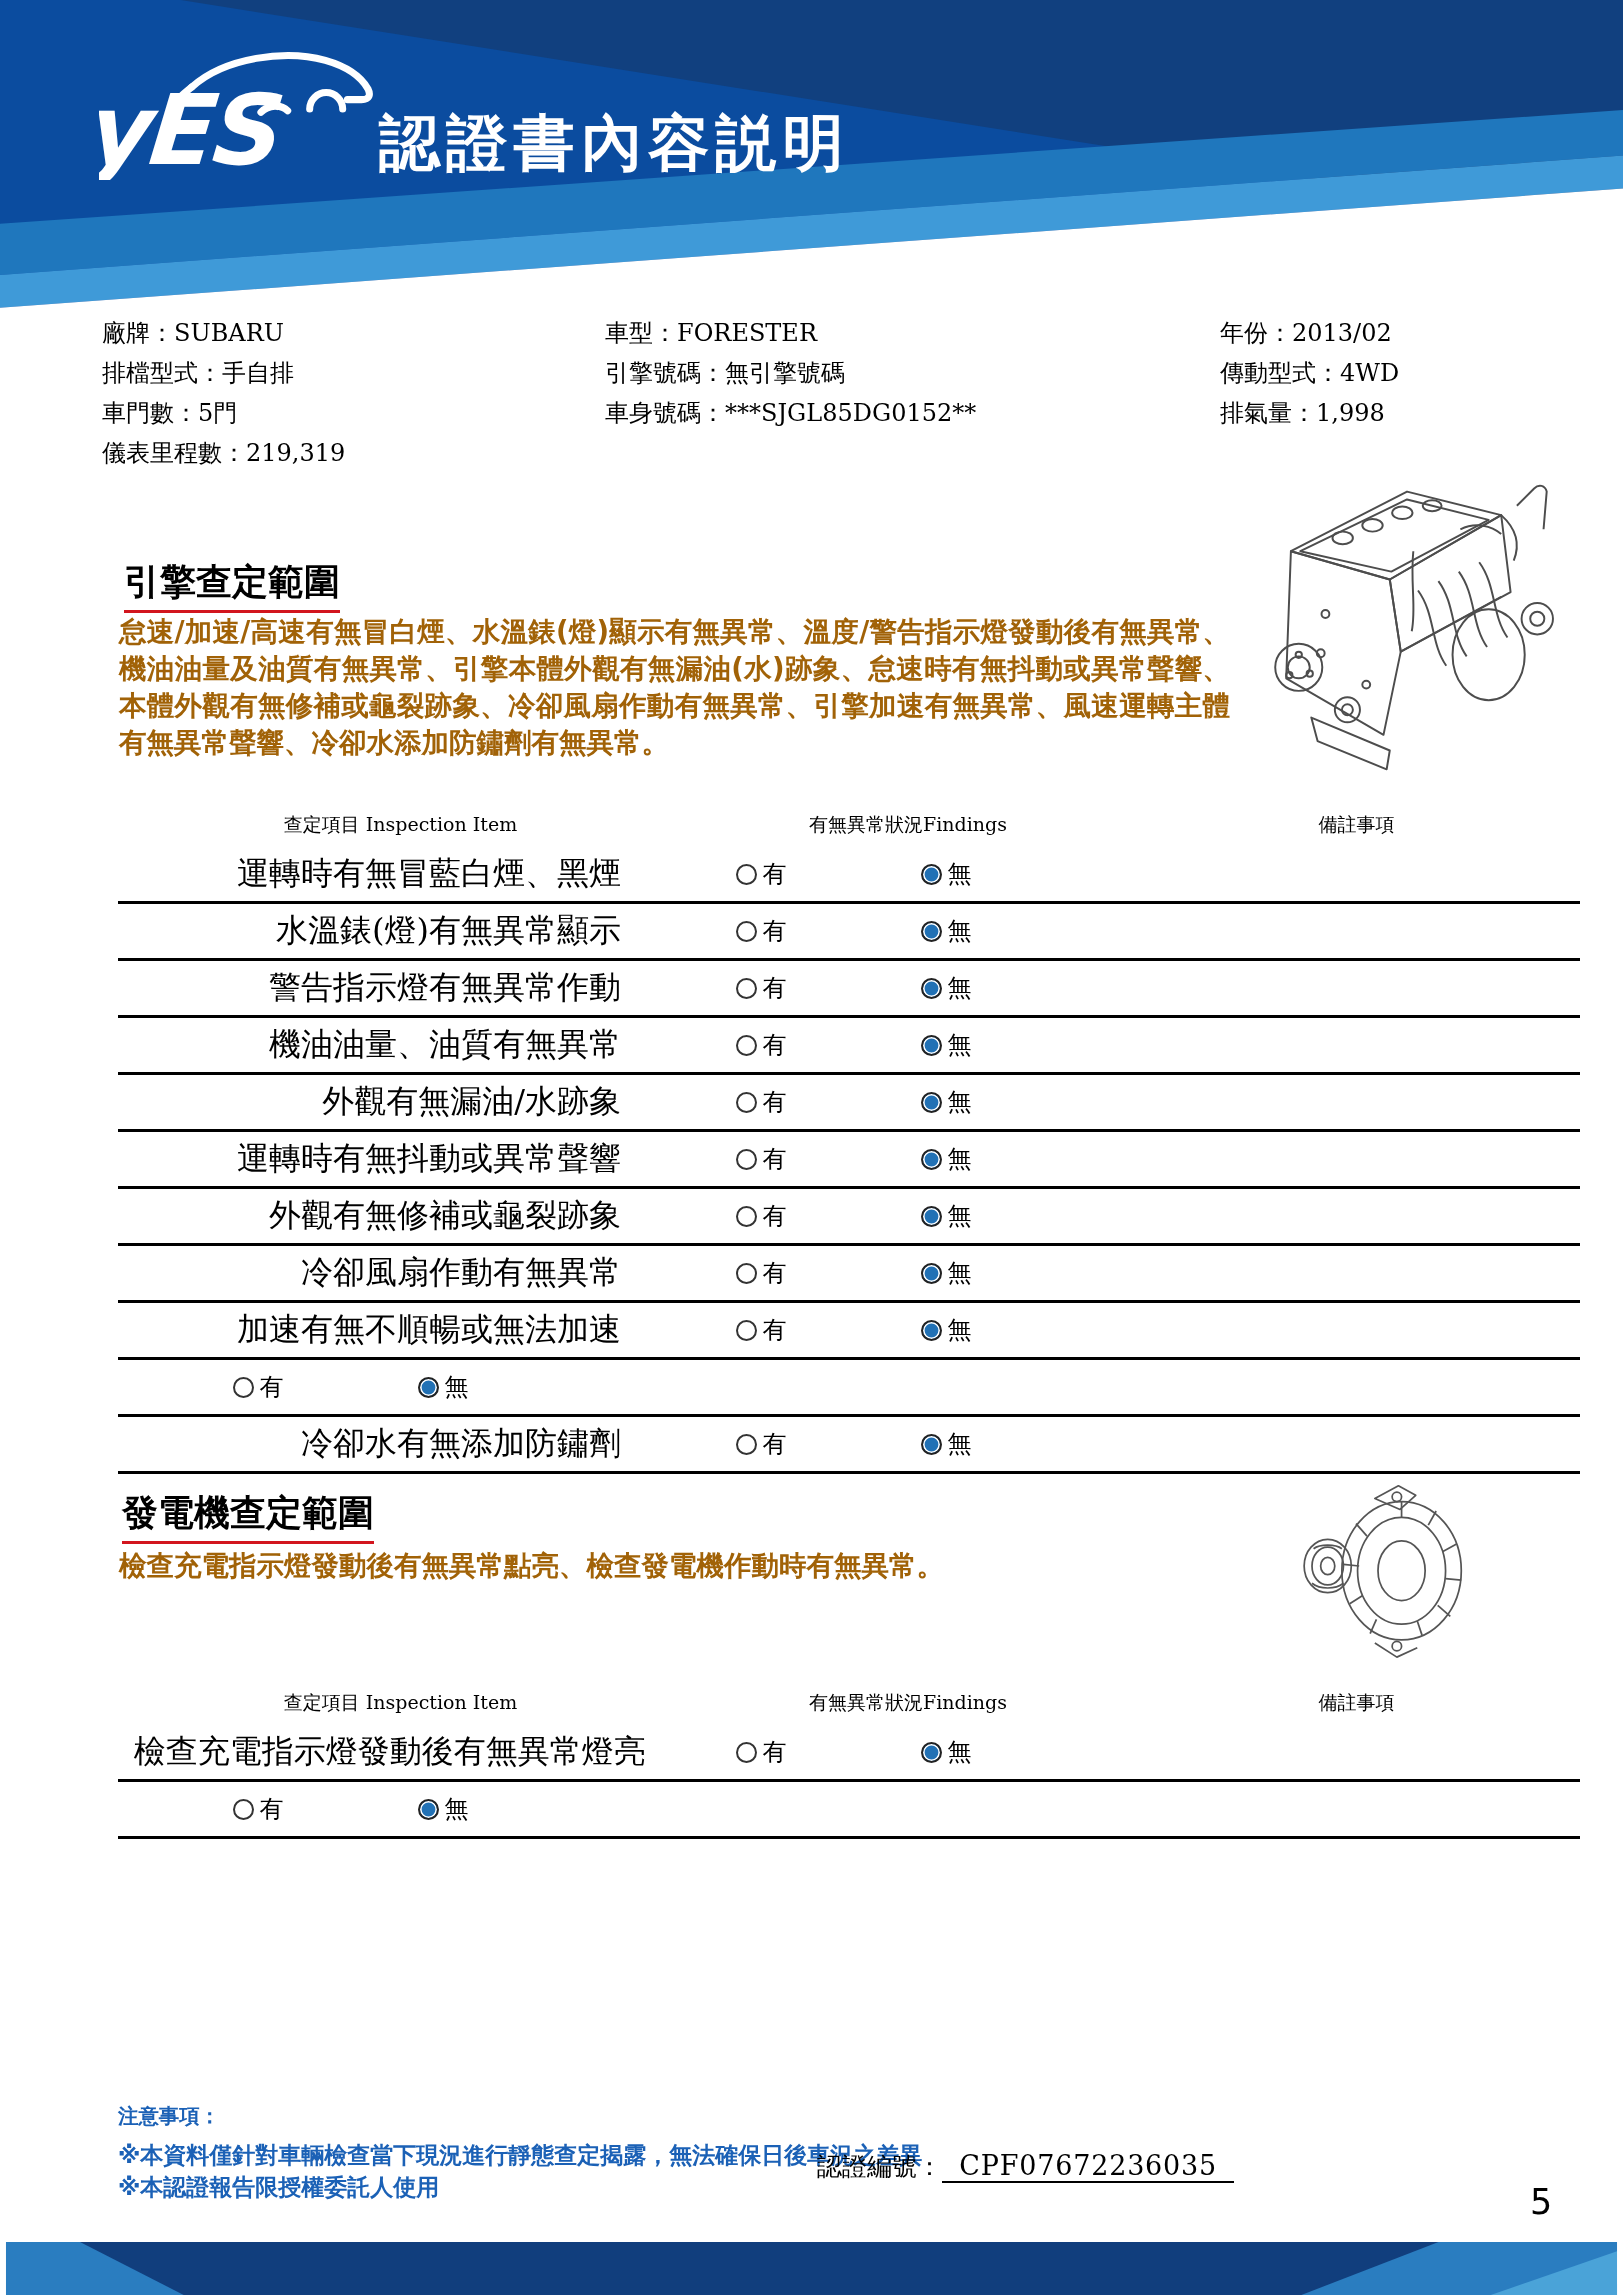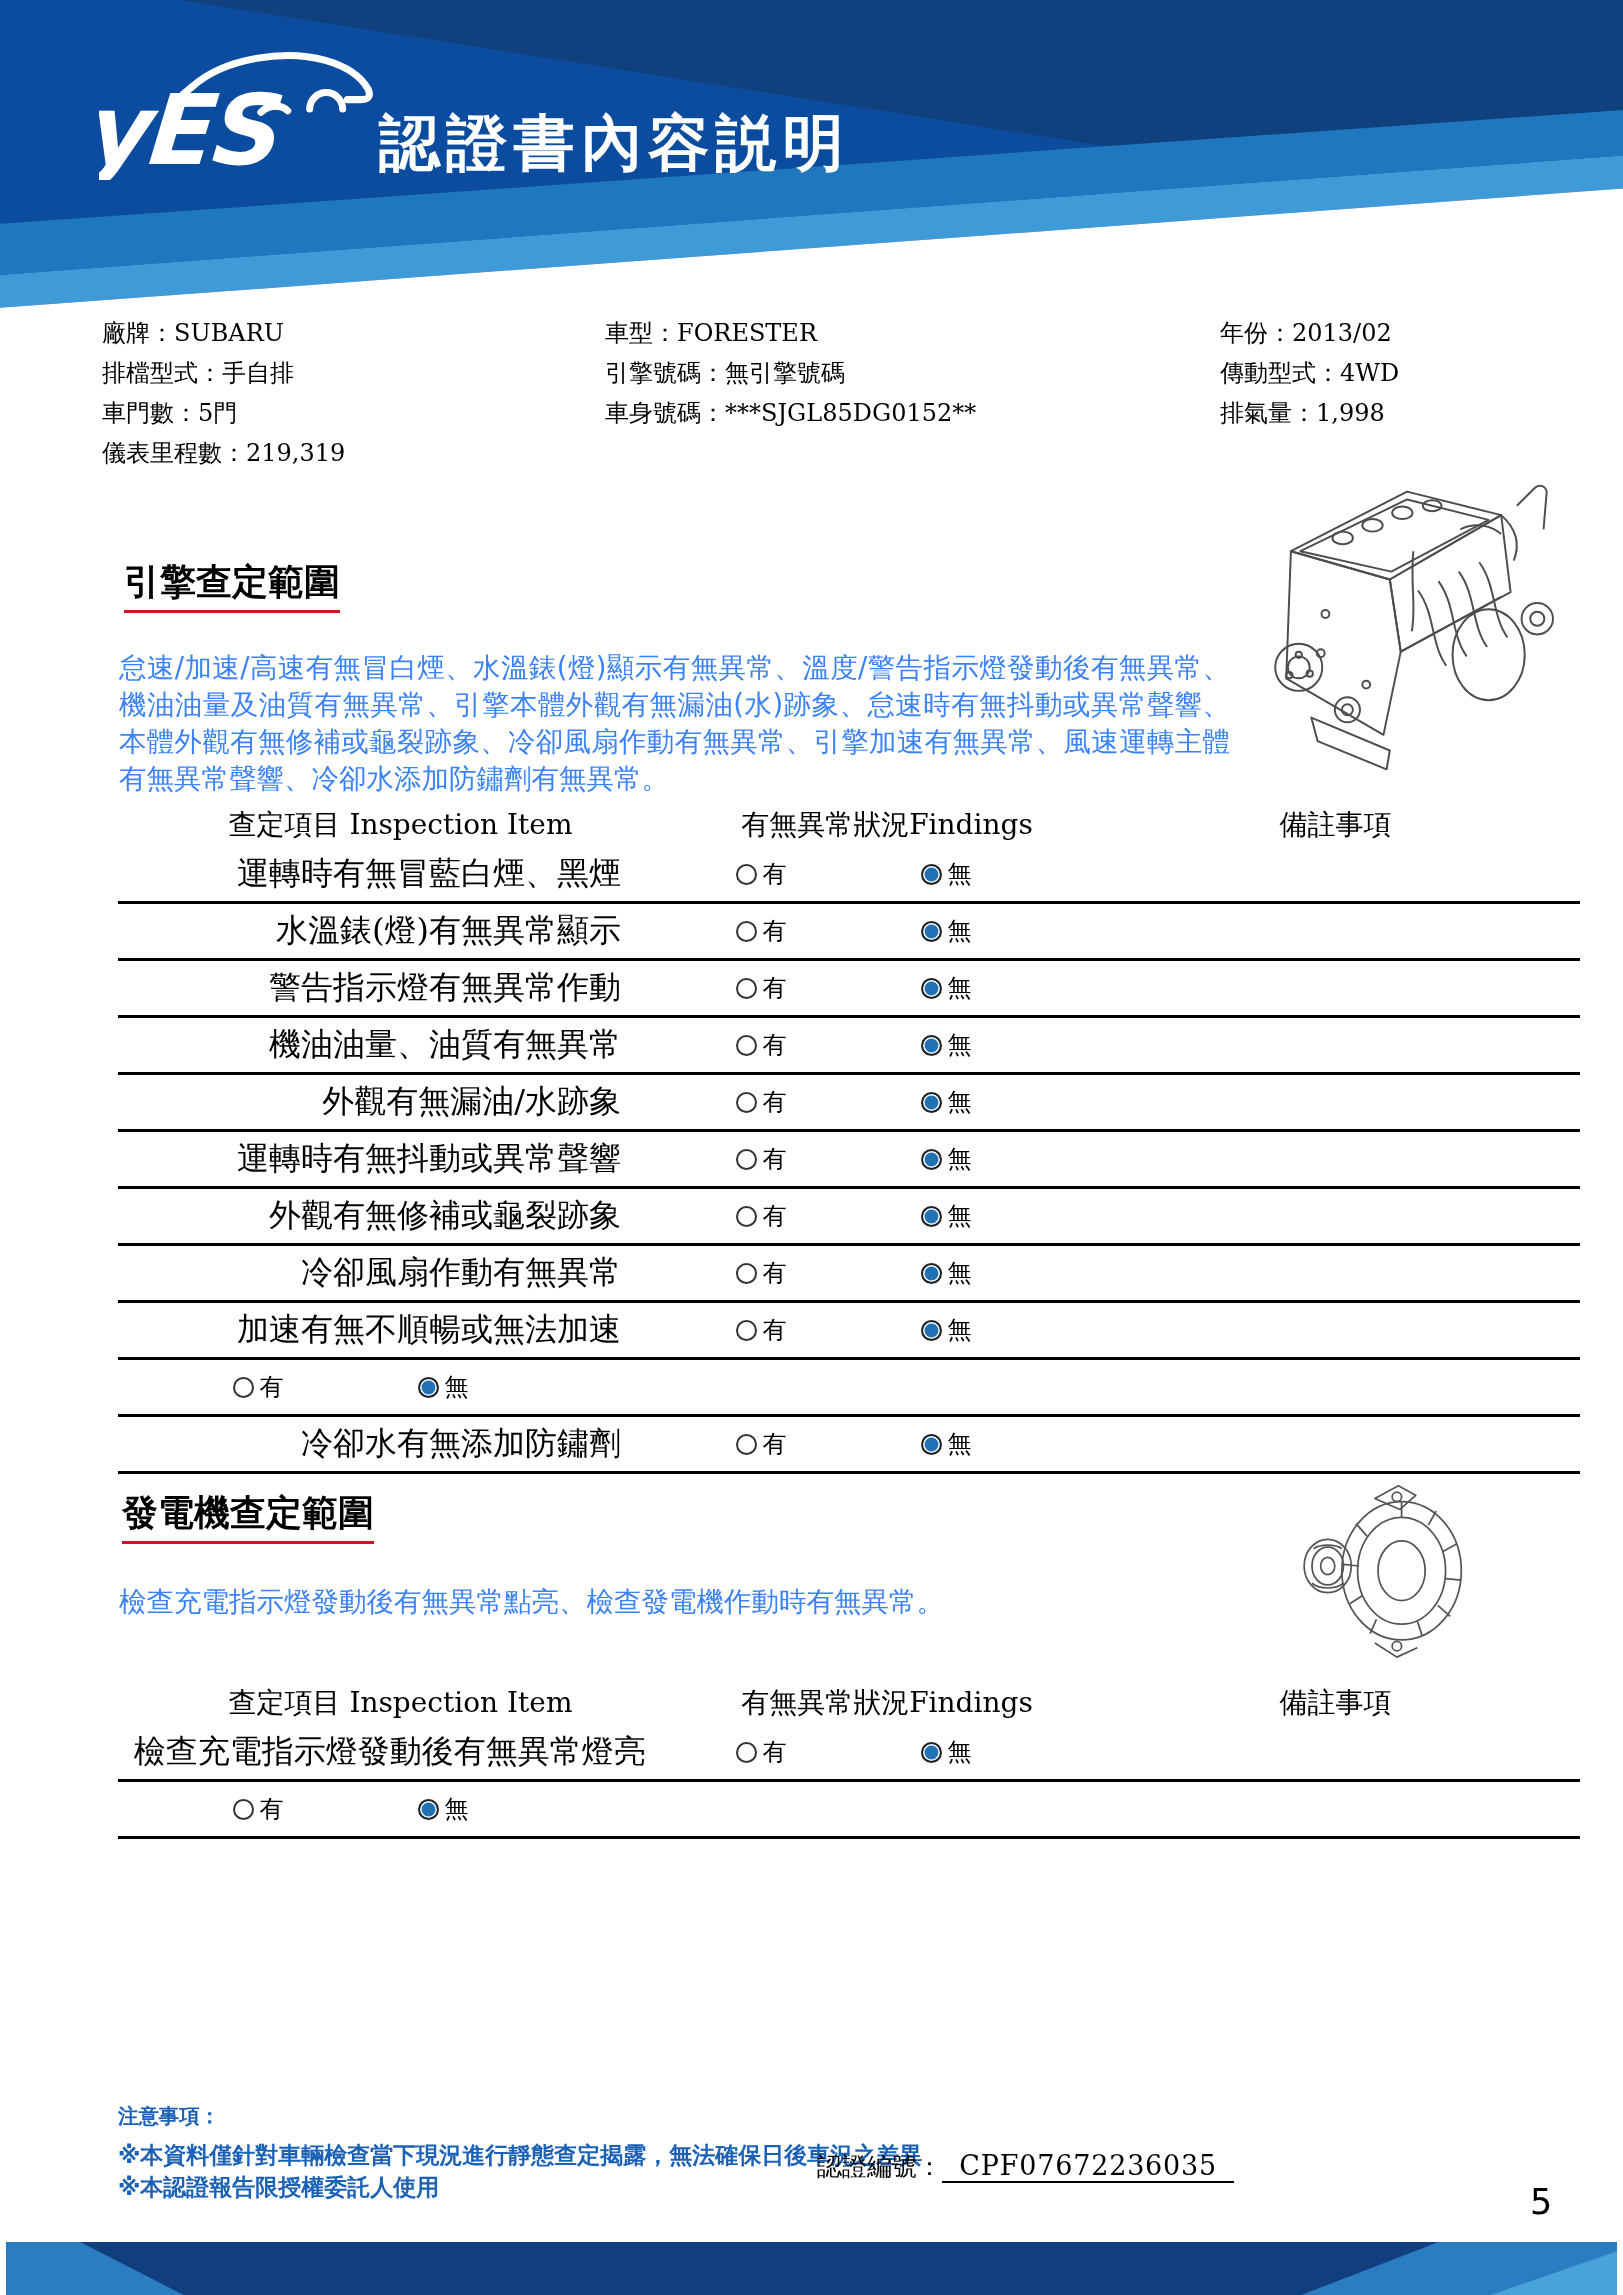--- a/index.html
+++ b/index.html
@@ -16,33 +16,33 @@
   
   .info-col{position:absolute;top:313px;font-size:24px;line-height:40px;white-space:nowrap;}
   .info-c1{left:102px;} .info-c2{left:605px;} .info-c3{left:1220px;}
   .info-row{height:40px;}
 
   
   .sec-title{position:absolute;font-family:"DejaVu Sans","Liberation Sans",sans-serif;font-weight:bold;
              font-size:36px;color:#000000;border-bottom:3.9px solid #d2151e;padding-bottom:3.1px;white-space:nowrap;}
   #engine-title{left:124px;top:558px;}
   #gen-title{left:122px;top:1489px;}
-  .para{position:absolute;font-family:"DejaVu Sans","Liberation Sans",sans-serif;font-weight:normal;
-        font-size:27.5px;line-height:37px;color:#3b82f6;text-align:justify;margin-top:36px;}
+  .para{position:absolute;font-family:"DejaVu Sans","Liberation Sans",sans-serif;font-weight:bold;
+        font-size:27.5px;line-height:37px;color:#a16207;text-align:justify;}
   #engine-desc{left:119px;top:613px;width:1111px;}
   #gen-desc{left:119px;top:1547px;width:1099px;}
 
   
   .engine-art{position:absolute;left:1225px;top:457px;width:357px;height:314px;}
   .alt-art{position:absolute;left:1282px;top:1478px;width:203px;height:187px;}
 
   
   .insp-table{position:absolute;left:118px;width:1462px;}
   #table1{top:803px;} #table2{top:1681px;}
-  .th-row{display:flex;align-items:center;height:44px;font-size:28px;}
+  .th-row{display:flex;align-items:center;height:44px;font-size:19px;gap:21px;}
   .th-item{width:565px;text-align:center;}
   .th-findings{width:408px;text-align:center;}
   .th-remarks{flex:1;text-align:center;}
   .row{display:flex;align-items:center;height:54px;border-bottom:3.1px solid #000;}
   .row .item{width:503px;padding-left:15.7px;font-size:32px;box-sizing:border-box;white-space:nowrap;text-align:right;}
   .row .radios{position:relative;width:471px;height:54px;}
   .radio{position:absolute;top:50%;transform:translateY(-50%);display:flex;align-items:center;gap:5.5px;}
   .radio.yes{left:115px;} .radio.no{left:300px;}
   .dot{width:21px;height:21px;border-radius:50%;border:2.4px solid #333;background:#fff;box-sizing:border-box;}
   .dot.checked{background:#2171b5;box-shadow:inset 0 0 0 1.6px #ffffff;border-color:#222;}

